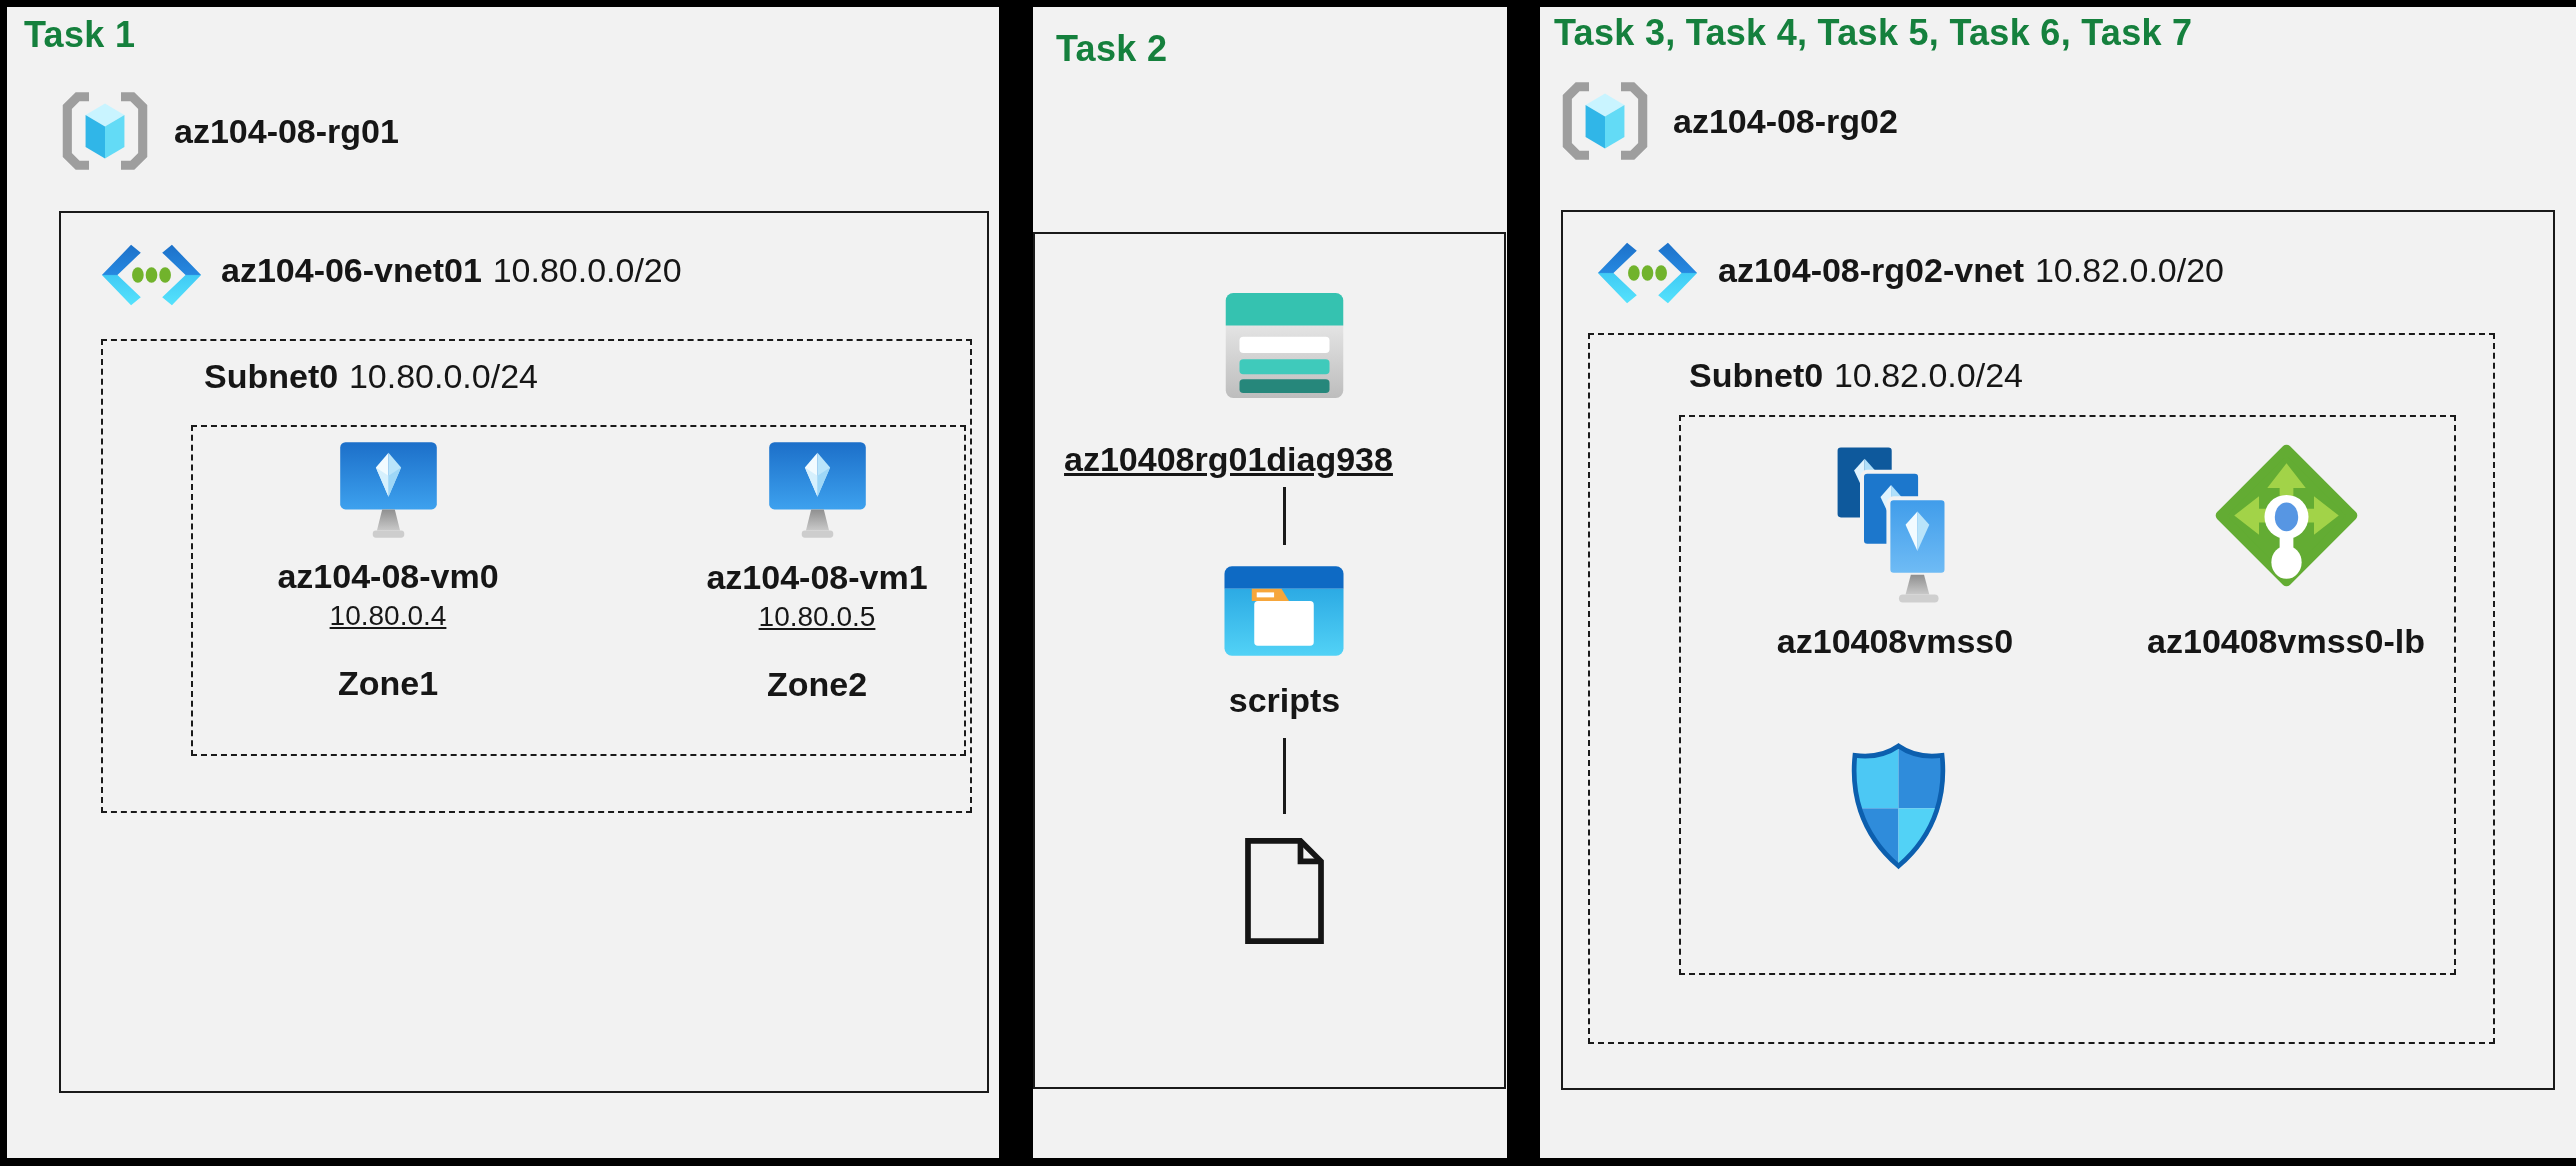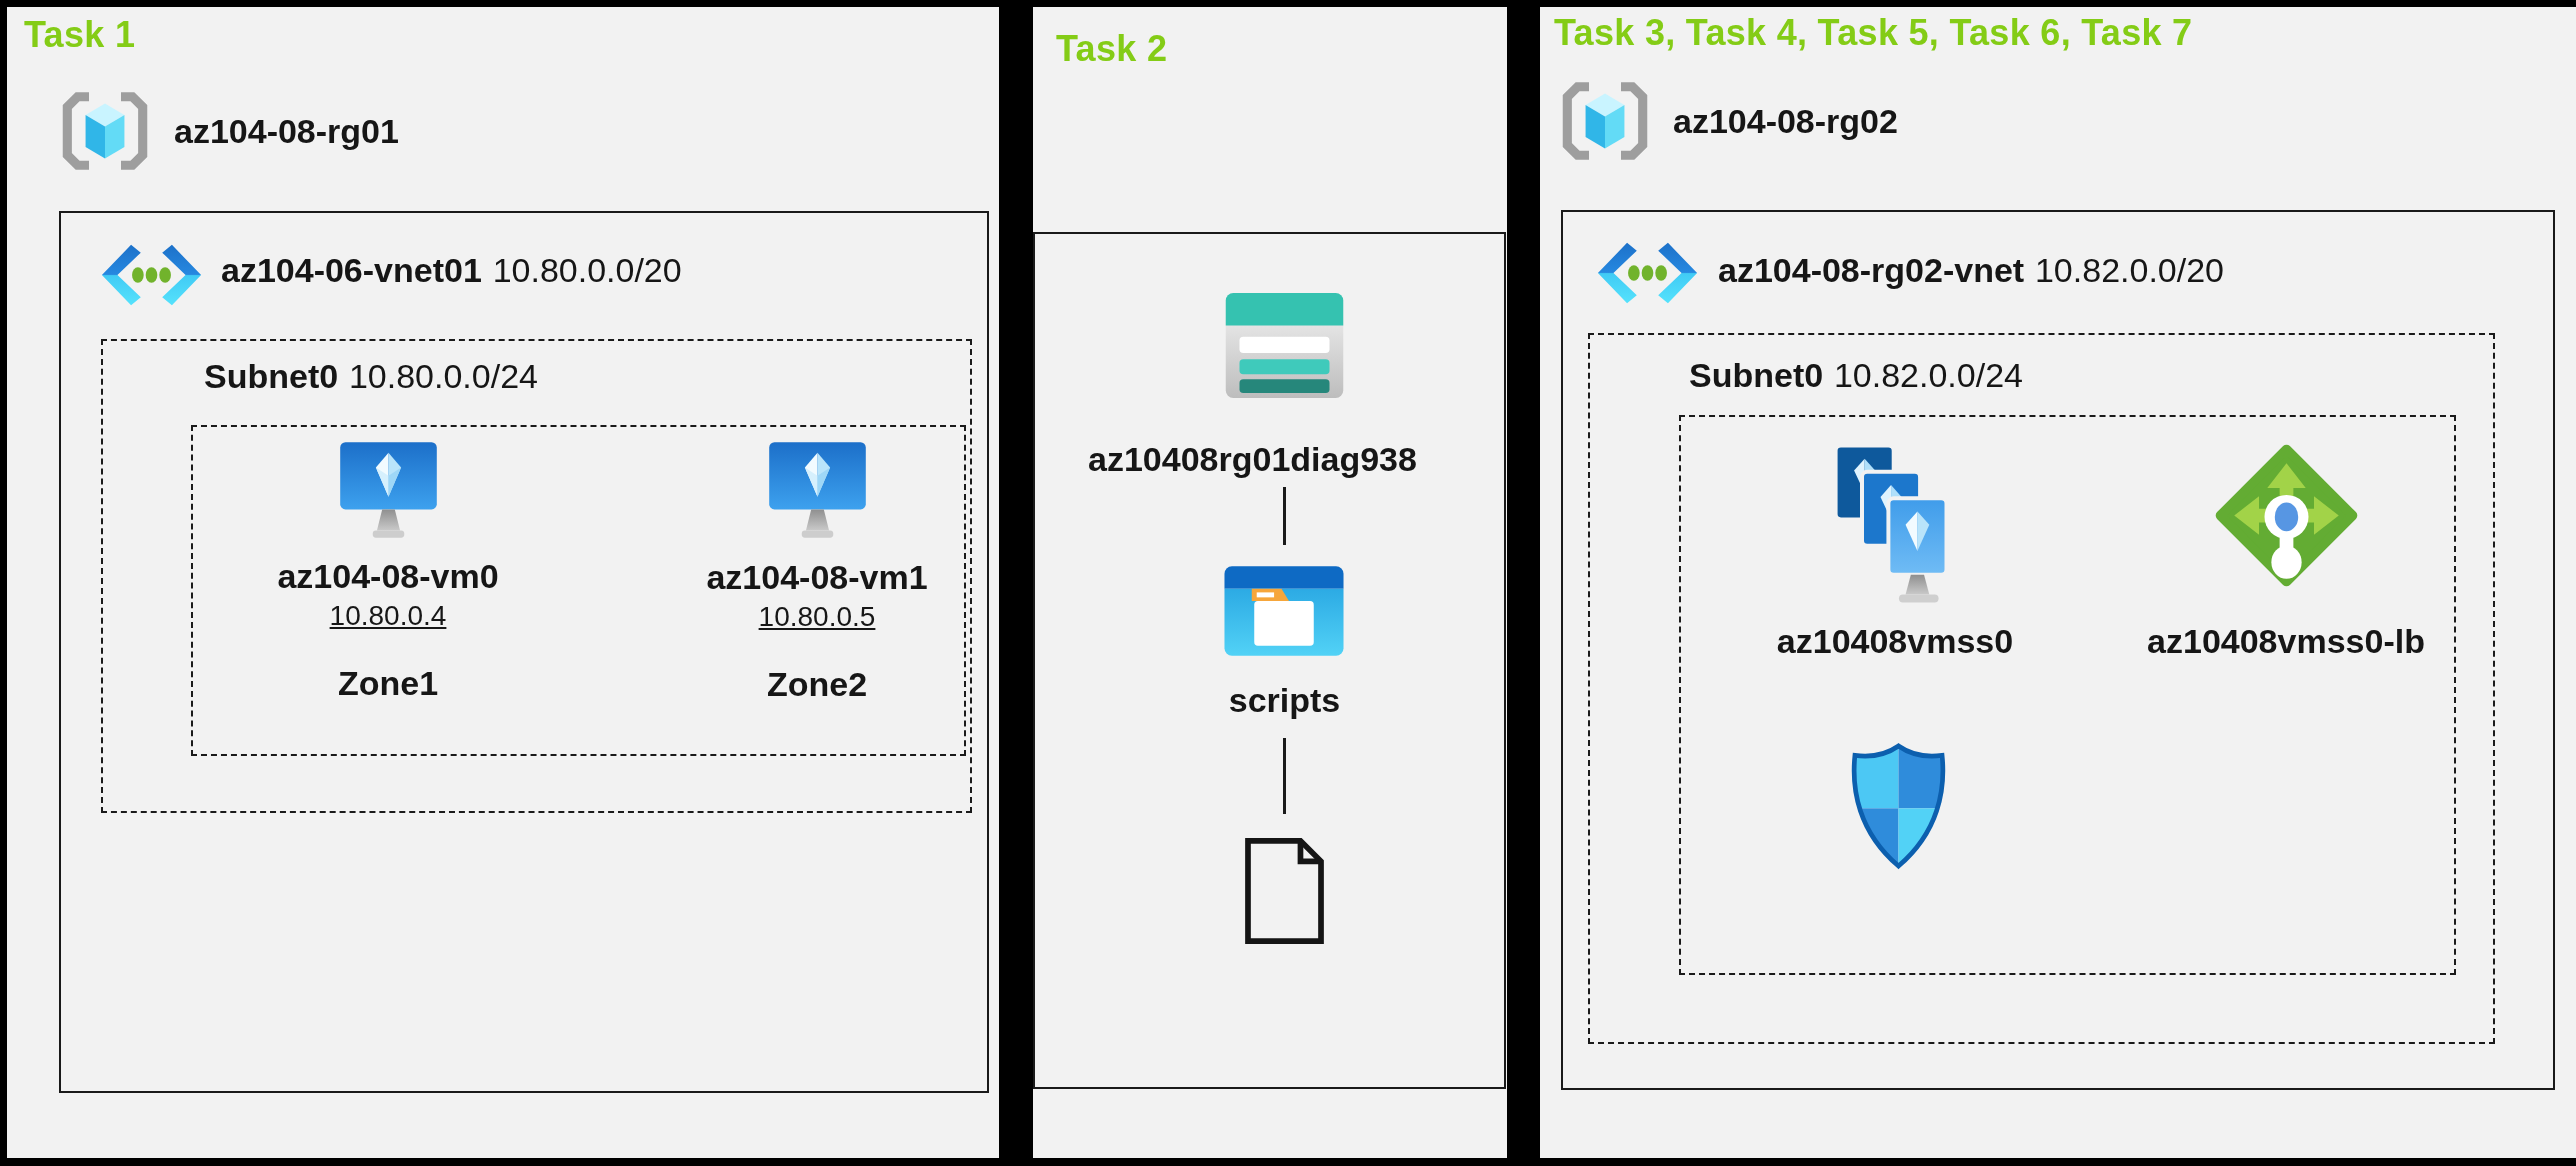--- a/index.html
+++ b/index.html
@@ -2,21 +2,21 @@
 <html style="font-size:10.8px"><head>
 <meta charset="utf-8">
 <style>
   html,body{margin:0;padding:0;background:#000;}
   #canvas{
     position:relative;width:2576px;height:1166px;background:#000;
     font-family:"Liberation Sans",sans-serif;color:#161616;overflow:hidden;
   }
   .abs{position:absolute;}
   .panel{position:absolute;top:6.7px;height:1151px;background:#F2F2F2;}
-  .task-title{font-size:36px;font-weight:700;color:#84cc16;letter-spacing:0.3px;white-space:nowrap;}
+  .task-title{font-size:36px;font-weight:700;color:#15803d;letter-spacing:0.3px;white-space:nowrap;}
   .solid-box{position:absolute;border:2px solid #1a1a1a;}
   .dashed-box{position:absolute;border:2px dashed #1a1a1a;}
   .lbl{font-size:34px;font-weight:700;white-space:nowrap;}
   .val{font-size:28px;font-weight:400;white-space:nowrap;text-decoration:underline;}
   .cidr{font-weight:400;margin-left:10.8px;}
   .center{text-align:center;}
   .vline{position:absolute;width:2.7px;background:#1a1a1a;}
   .res-block{position:absolute;width:378px;text-align:center;}
   svg.icon{display:block;}
 </style>
@@ -200,21 +200,21 @@
 
   <div class="panel" style="left:1033px;width:474px;"></div>
 
   <div class="abs task-title" style="left:1056px;top:28px;">Task 2</div>
 
   <div class="solid-box" style="left:1033px;top:232px;width:469px;height:853px;"></div>
 
   <svg class="abs icon" style="left:1222px;top:289px;" width="125" height="113" viewBox="0 0 186 168">
       <use href="#sym-storage"></use>
     </svg>
-  <div class="abs lbl center" style="left:1050px;top:440px;width:405px;">az10408rg01diag938</div>
+  <div class="abs lbl center" style="left:1026px;top:440px;width:405px;text-decoration:underline;">az10408rg01diag938</div>
 
   <div class="vline" style="left:1283px;top:487px;height:58px;"></div>
 
   <svg class="abs icon" style="left:1222px;top:561px;" width="124" height="100" viewBox="0 0 184 148">
       <use href="#sym-folder"></use>
     </svg>
   <div class="abs lbl center" style="left:1082px;top:681px;width:405px;">scripts</div>
 
   <div class="vline" style="left:1283px;top:738px;height:76px;"></div>
 

